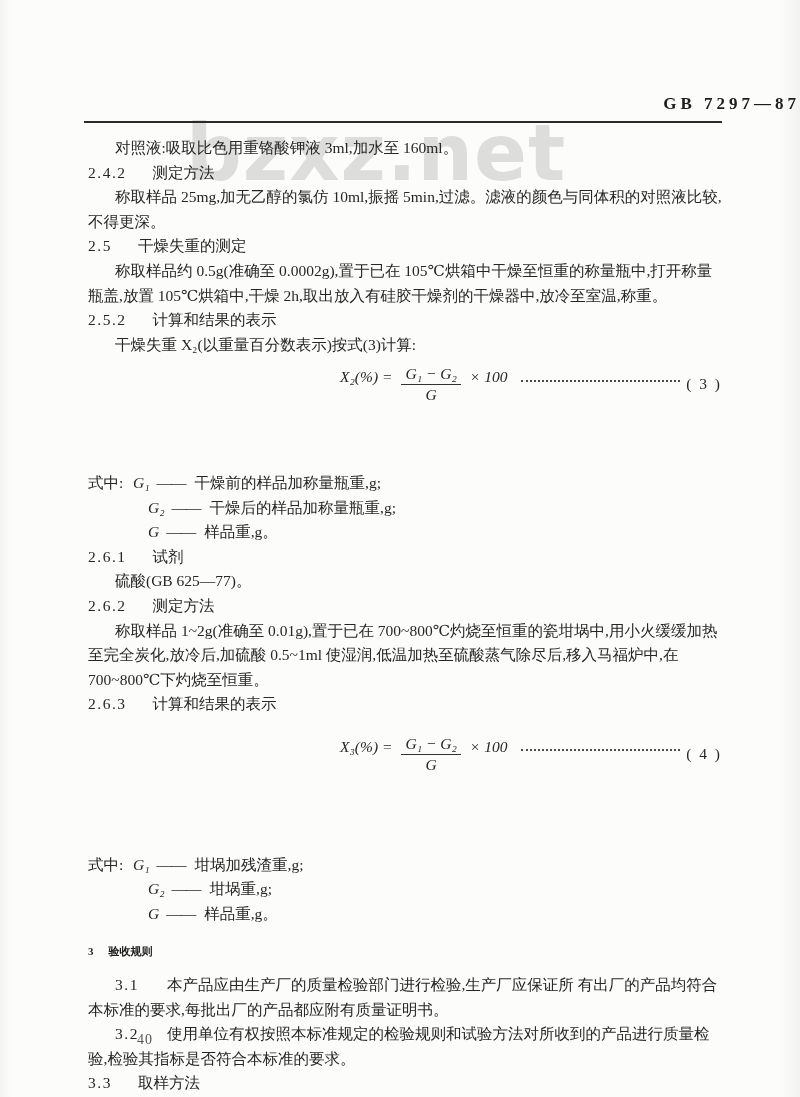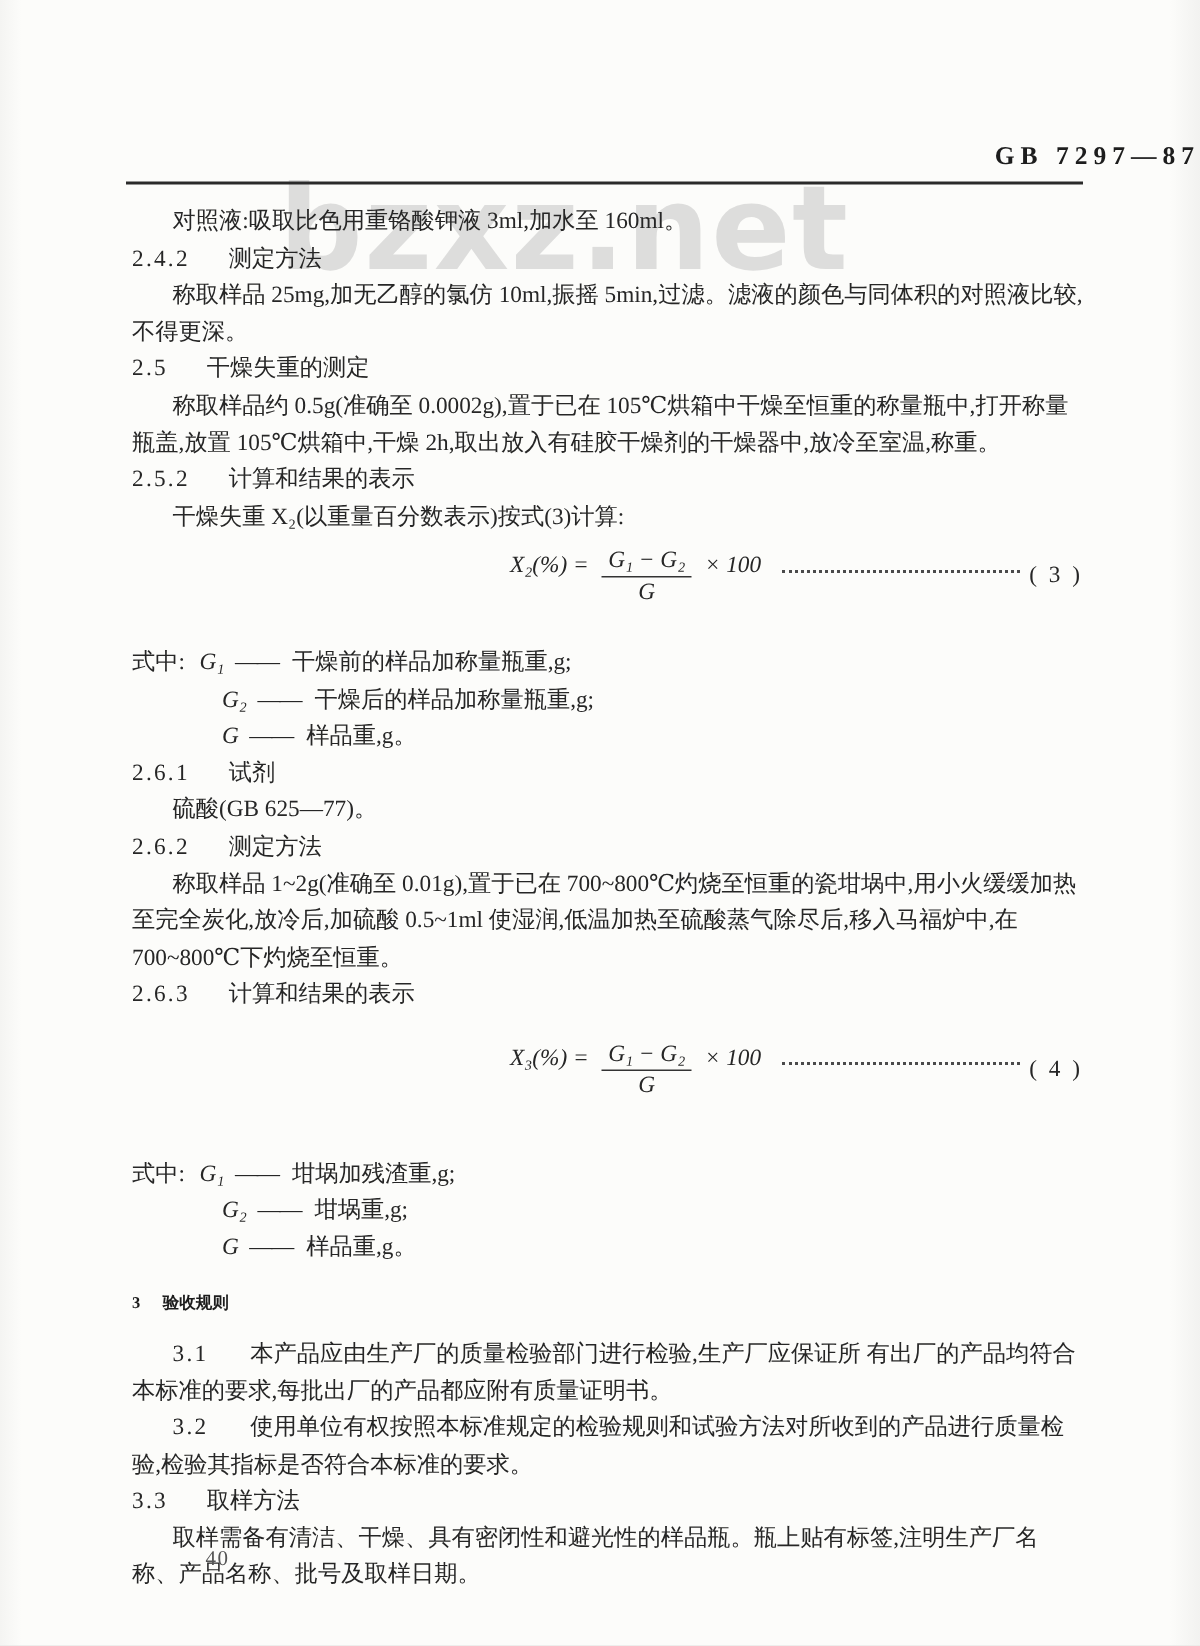--- a/index.html
+++ b/index.html
@@ -47,21 +47,21 @@
   .f-left{width:252px;flex:0 0 auto;}
   .f-eq{display:inline-flex;align-items:flex-start;font-style:italic;white-space:nowrap;}
   .f-lhs{margin-right:9px;}
   .frac{display:inline-block;text-align:center;line-height:1.15;vertical-align:middle;}
   .f-num{display:block;padding:0 4px 1px 4px;border-bottom:1.5px solid #333;}
   .f-den{display:block;padding-top:1px;}
   .f-mul{margin-left:9px;}
   .leader{flex:1;border-bottom:2px dotted #4a4a4a;margin:0 6px 0 14px;position:relative;top:-4px;height:0;}
   .eqnum{flex:0 0 auto;letter-spacing:2px;}
   .where-line{padding-left:60px;}
-  .w-intro{display:inline-block;width:45px;margin-left:-60px;white-space:nowrap;}
+  .w-intro{display:inline-block;width:45px;margin-left:-60px;white-space:nowrap;margin-top:41px;}
   .w-sym{font-style:italic;margin-right:7px;}
   .w-dash{margin-right:9px;letter-spacing:-1px;}
   .page-number{
     position:absolute;left:137px;top:1032px;z-index:2;
     font-size:14px;color:#555;letter-spacing:1px;
   }
 </style>
 </head>
 <body>
 

